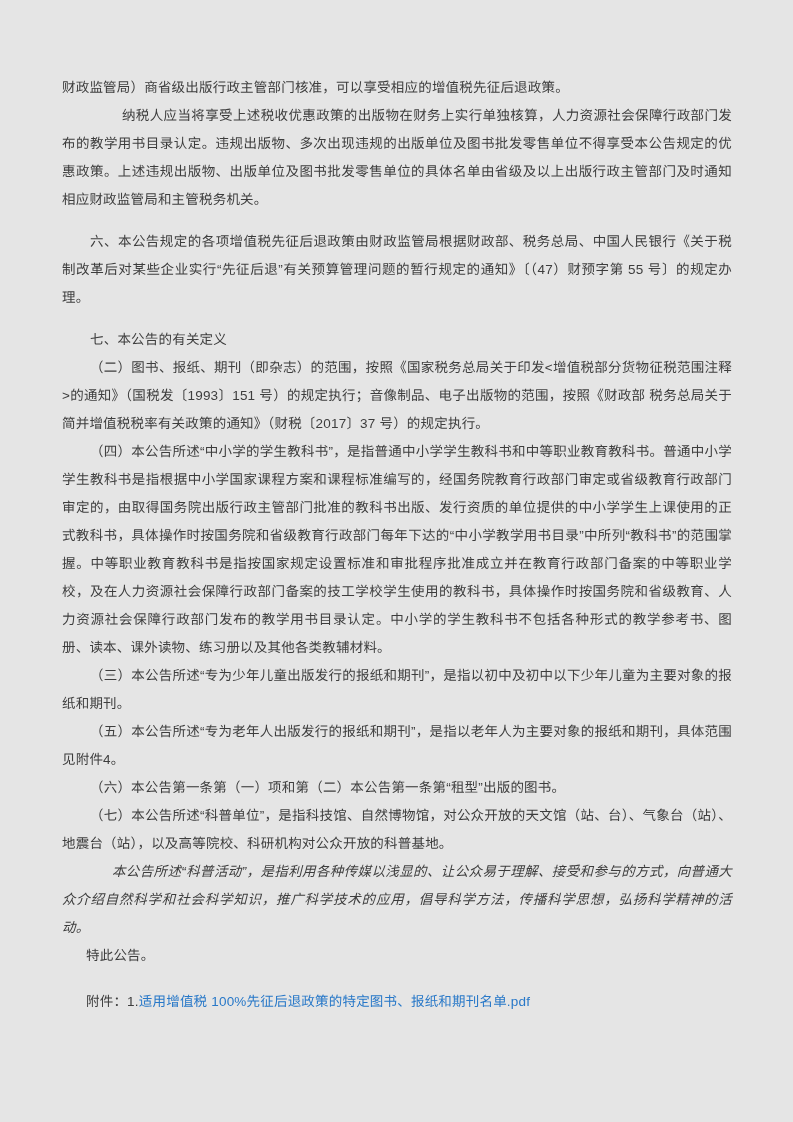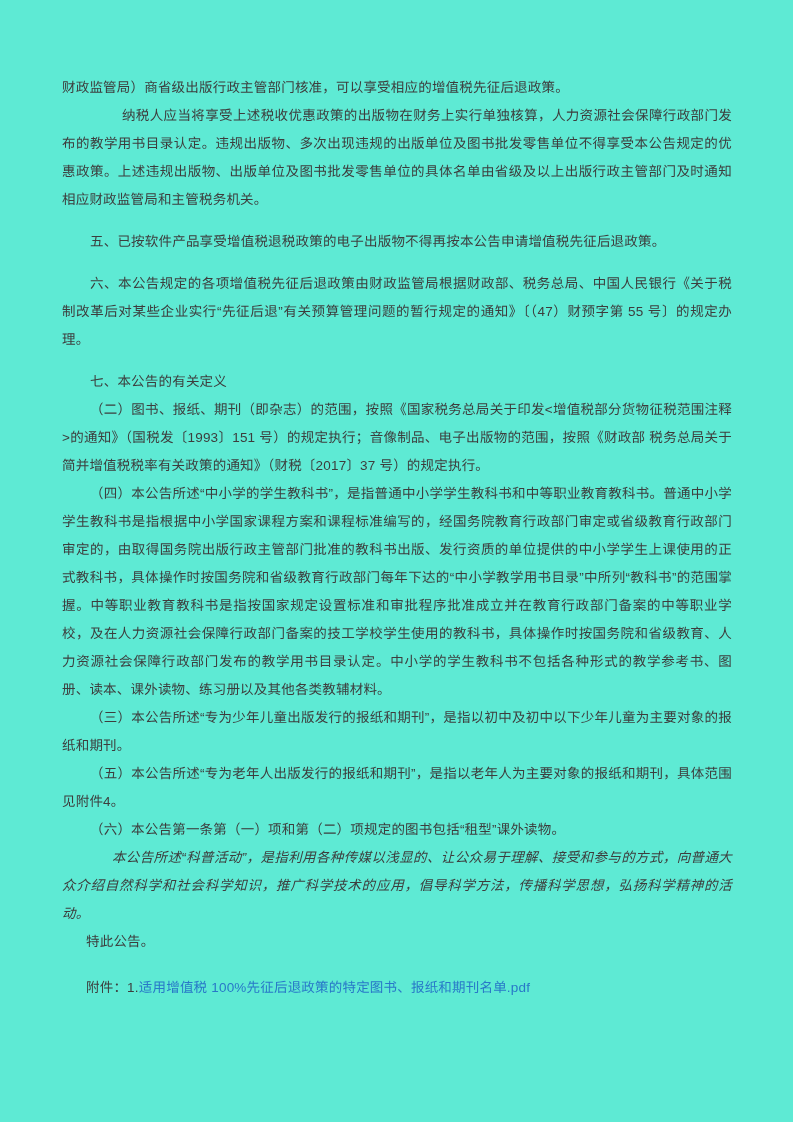--- a/index.html
+++ b/index.html
@@ -13,21 +13,21 @@
     overflow: hidden;
     font-family: "Liberation Sans", "DejaVu Sans", sans-serif;
     font-size: 13.5px;
     color: #3d3d3d;
   }
   .doc {
     box-sizing: border-box;
     width: 793px;
     height: 1122px;
     padding: 74px 61px 0 62px;
-    background: #5eead4;
+    background: #e5e5e5;
   }
   .para {
     margin: 0;
     line-height: 28px;
     text-align: justify;
     letter-spacing: 0.2px;
   }
   
   .ind-none   { text-indent: 0; }
   .ind-sec    { text-indent: 28px; }  
@@ -46,26 +46,26 @@
     cursor: pointer;
   }
 </style>
 </head>
 <body>
 
 <main class="doc">
 
   <p class="para ind-none">财政监管局）商省级出版行政主管部门核准，可以享受相应的增值税先征后退政策。</p>
   <p class="para ind-deep">纳税人应当将享受上述税收优惠政策的出版物在财务上实行单独核算，人力资源社会保障行政部门发布的教学用书目录认定。违规出版物、多次出现违规的出版单位及图书批发零售单位不得享受本公告规定的优惠政策。上述违规出版物、出版单位及图书批发零售单位的具体名单由省级及以上出版行政主管部门及时通知相应财政监管局和主管税务机关。</p>
-  <p class="para ind-sec gap-md">五、已按软件产品享受增值税退税政策的电子出版物不得再按本公告申请增值税先征后退政策。</p>
   <p class="para ind-sec gap-md">六、本公告规定的各项增值税先征后退政策由财政监管局根据财政部、税务总局、中国人民银行《关于税制改革后对某些企业实行“先征后退”有关预算管理问题的暂行规定的通知》〔（47）财预字第 55 号〕的规定办理。</p>
   <p class="para ind-sec gap-md">七、本公告的有关定义</p>
   <p class="para ind-sec">（二）图书、报纸、期刊（即杂志）的范围，按照《国家税务总局关于印发&lt;增值税部分货物征税范围注释&gt;的通知》（国税发〔1993〕151 号）的规定执行；音像制品、电子出版物的范围，按照《财政部 税务总局关于简并增值税税率有关政策的通知》（财税〔2017〕37 号）的规定执行。</p>
   <p class="para ind-sec">（四）本公告所述“中小学的学生教科书”，是指普通中小学学生教科书和中等职业教育教科书。普通中小学学生教科书是指根据中小学国家课程方案和课程标准编写的，经国务院教育行政部门审定或省级教育行政部门审定的，由取得国务院出版行政主管部门批准的教科书出版、发行资质的单位提供的中小学学生上课使用的正式教科书，具体操作时按国务院和省级教育行政部门每年下达的“中小学教学用书目录”中所列“教科书”的范围掌握。中等职业教育教科书是指按国家规定设置标准和审批程序批准成立并在教育行政部门备案的中等职业学校，及在人力资源社会保障行政部门备案的技工学校学生使用的教科书，具体操作时按国务院和省级教育、人力资源社会保障行政部门发布的教学用书目录认定。中小学的学生教科书不包括各种形式的教学参考书、图册、读本、课外读物、练习册以及其他各类教辅材料。</p>
   <p class="para ind-sec">（三）本公告所述“专为少年儿童出版发行的报纸和期刊”，是指以初中及初中以下少年儿童为主要对象的报纸和期刊。</p>
   <p class="para ind-sec">（五）本公告所述“专为老年人出版发行的报纸和期刊”，是指以老年人为主要对象的报纸和期刊，具体范围见附件4。</p>
-  <p class="para ind-sec">（六）本公告第一条第（一）项和第（二）项规定的图书包括“租型”课外读物。</p>
+  <p class="para ind-sec">（六）本公告第一条第（一）项和第（二）本公告第一条第“租型”出版的图书。</p>
+  <p class="para ind-sec">（七）本公告所述“科普单位”，是指科技馆、自然博物馆，对公众开放的天文馆（站、台）、气象台（站）、地震台（站），以及高等院校、科研机构对公众开放的科普基地。</p>
   <p class="para ind-mid">本公告所述“科普活动”，是指利用各种传媒以浅显的、让公众易于理解、接受和参与的方式，向普通大众介绍自然科学和社会科学知识，推广科学技术的应用，倡导科学方法，传播科学思想，弘扬科学精神的活动。</p>
   <p class="para ind-close gap-sm">特此公告。</p>
 
   <p class="para ind-close gap-lg attach-row"><span>附件：</span><span>1.</span><a class="link" href="#">适用增值税 100%先征后退政策的特定图书、报纸和期刊名单.pdf</a></p>
 
 </main>
 
 </body></html>

